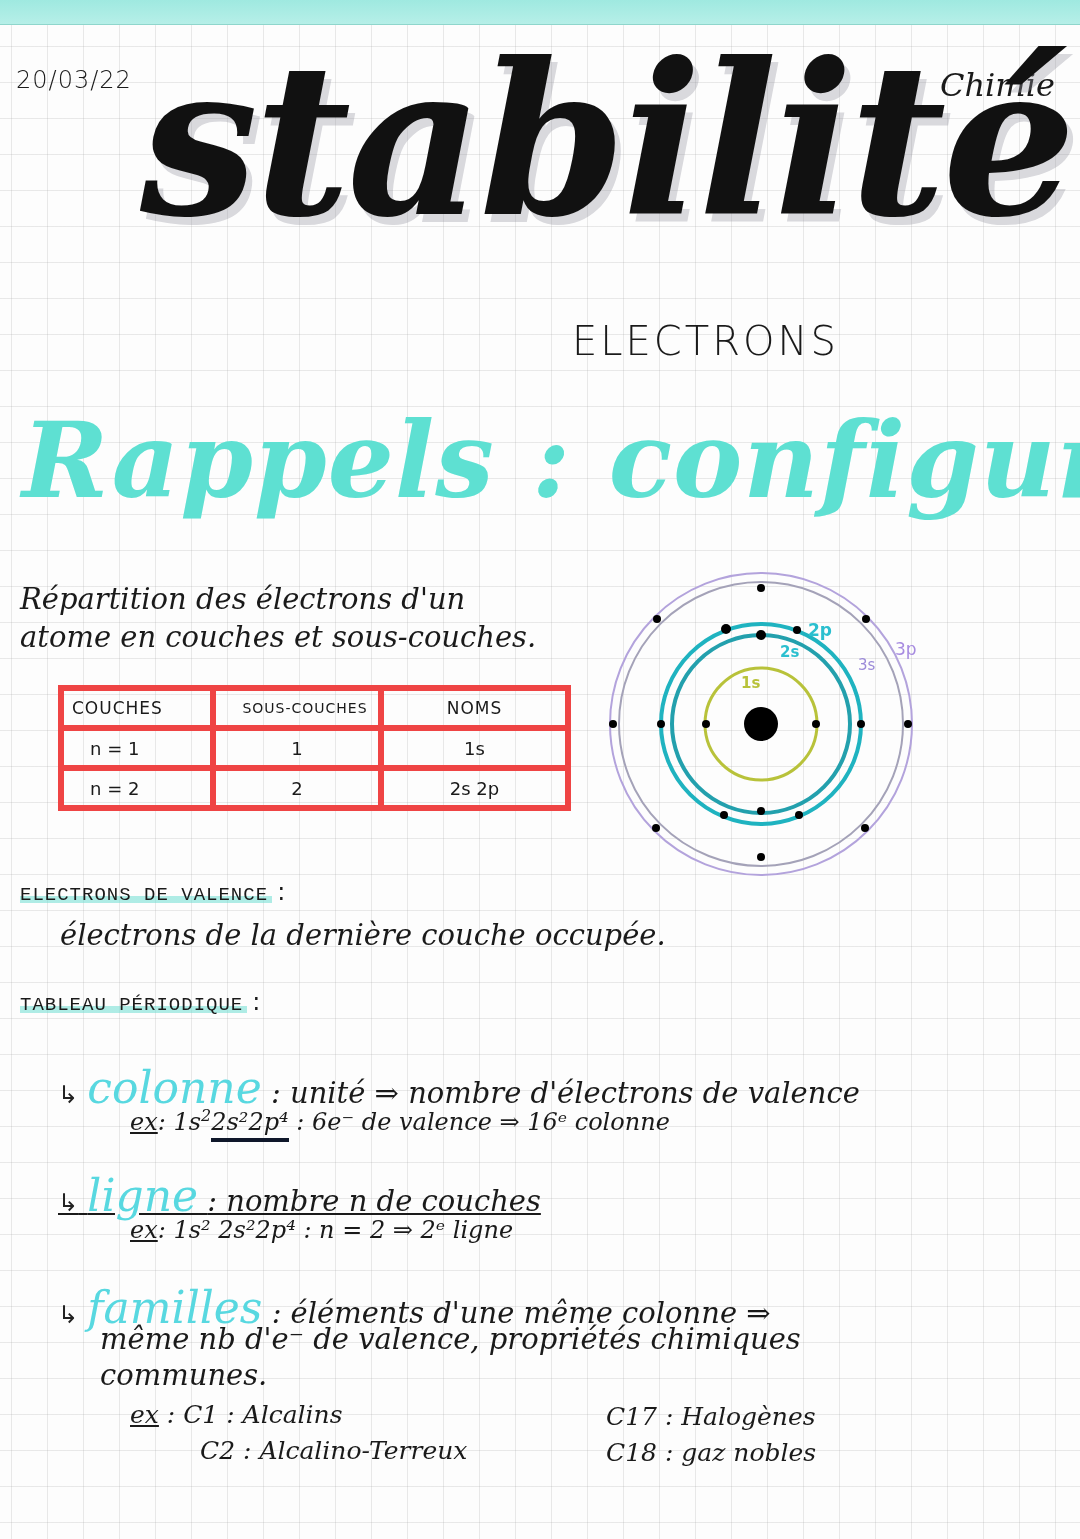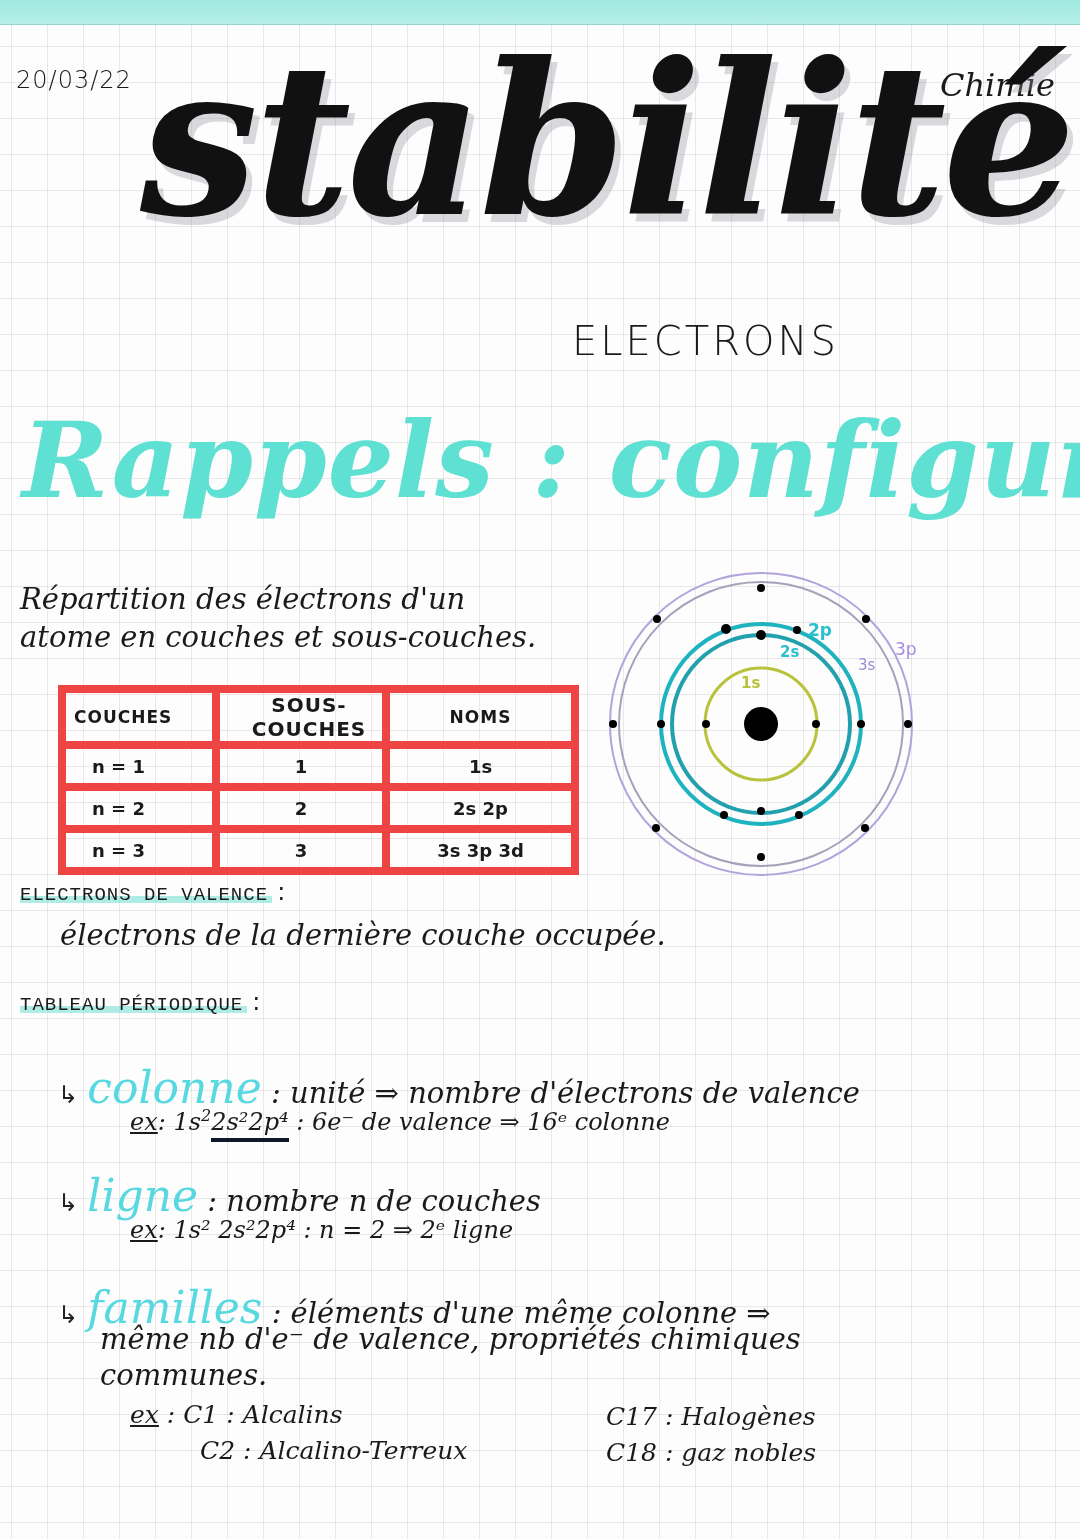--- a/index.html
+++ b/index.html
@@ -33,21 +33,21 @@
     font-style:italic; font-weight:bold; color:#5ee0d2; letter-spacing:1px; white-space:nowrap;
   }
   .hand { font-family:"DejaVu Serif", serif; font-style:italic; font-size:29px; white-space:nowrap; }
   .intro1 { left:20px; top:582px; }
   .intro2 { left:20px; top:620px; }
   table.shells {
     position:absolute; left:58px; top:685px; border-collapse:collapse;
     font-family:"DejaVu Sans", sans-serif;
   }
   table.shells td, table.shells th {
-    border:8px solid #ef4444; height:34px; padding:0 8px; font-weight:700; font-size:18px;
+    border:6px solid #ef4444; height:34px; padding:0 8px; font-weight:400; font-size:18px;
   }
   table.shells th { text-align:left; font-size:17px; letter-spacing:1px; }
   table.shells th.c, table.shells td.c { text-align:center; }
   .col1 { width:130px; } .col2 { width:130px; } .col3 { width:165px; }
   table.shells td.l { padding-left:26px; }
   .heading {
     font-family:Liberation Mono, monospace; font-size:19px; letter-spacing:1px; font-weight:400;
     background:linear-gradient(to bottom, transparent 55%, rgba(110,222,210,0.55) 55%, rgba(110,222,210,0.55) 88%, transparent 88%);
     padding-right:4px; white-space:nowrap;
   }
@@ -72,37 +72,32 @@
 
 <div class="abs section-title">Rappels : configurat° e⁻</div>
 
 <div class="abs hand intro1">Répartition des électrons d'un</div>
 <div class="abs hand intro2">atome en couches et sous-couches.</div>
 
 <table class="shells">
   <tbody>
       <tr>
     <th class="col1">COUCHES</th>
-    <th class="col2 c" style="font-size:20px;padding-left:24px;">SOUS-COUCHES</th>
+    <th class="col2 c" style="font-size:14px;padding-left:24px;">SOUS-COUCHES</th>
     <th class="col3 c">NOMS</th>
   </tr>
   <tr>
     <td class="l">n = 1</td>
     <td class="c">1</td>
     <td class="c">1s</td>
   </tr>
   <tr>
     <td class="l">n = 2</td>
     <td class="c">2</td>
     <td class="c">2s 2p</td>
-  </tr>
-  <tr>
-    <td class="l">n = 3</td>
-    <td class="c">3</td>
-    <td class="c">3s 3p 3d</td>
   </tr>
 </tbody>
   </table>
 
 <svg class="abs" style="left:600px;top:570px;" width="330" height="310" viewBox="600 570 330 310">
   <circle cx="761" cy="724" r="151" fill="none" stroke="#b3a3dc" stroke-width="2"></circle>
   <circle cx="761" cy="724" r="142" fill="none" stroke="#a4a2b8" stroke-width="2"></circle>
   <circle cx="761" cy="724" r="100" fill="none" stroke="#1fb3c0" stroke-width="4"></circle>
   <circle cx="761" cy="724" r="89" fill="none" stroke="#23a0ad" stroke-width="4"></circle>
   <circle cx="761" cy="724" r="56" fill="none" stroke="#b8c23a" stroke-width="3"></circle>
@@ -147,21 +142,21 @@
 
 <div class="abs hand" style="left:58px;top:1062px;">
   <span class="arrow">↳</span>
   <span class="kw">colonne</span>
   <span>: unité ⇒ nombre d'électrons de valence</span>
 </div>
 <div class="abs hand" style="left:130px;top:1106px;font-size:24px;">
   <span class="ex-label">ex</span><span>: 1s</span><sup>2</sup><span class="under">2s²2p⁴</span><span> : 6e⁻ de valence ⇒ 16ᵉ colonne</span>
 </div>
 
-<div class="abs hand" style="left:58px;top:1170px;">
+<div class="abs hand" style="left:58px;top:1170px;text-decoration:underline;">
   <span class="arrow">↳</span>
   <span class="kw">ligne</span>
   <span>: nombre n de couches</span>
 </div>
 <div class="abs hand" style="left:130px;top:1216px;font-size:24px;">
   <span class="ex-label">ex</span><span>: 1s² 2s²2p⁴ : n = 2 ⇒ 2ᵉ ligne</span>
 </div>
 
 <div class="abs hand" style="left:58px;top:1282px;">
   <span class="arrow">↳</span>

